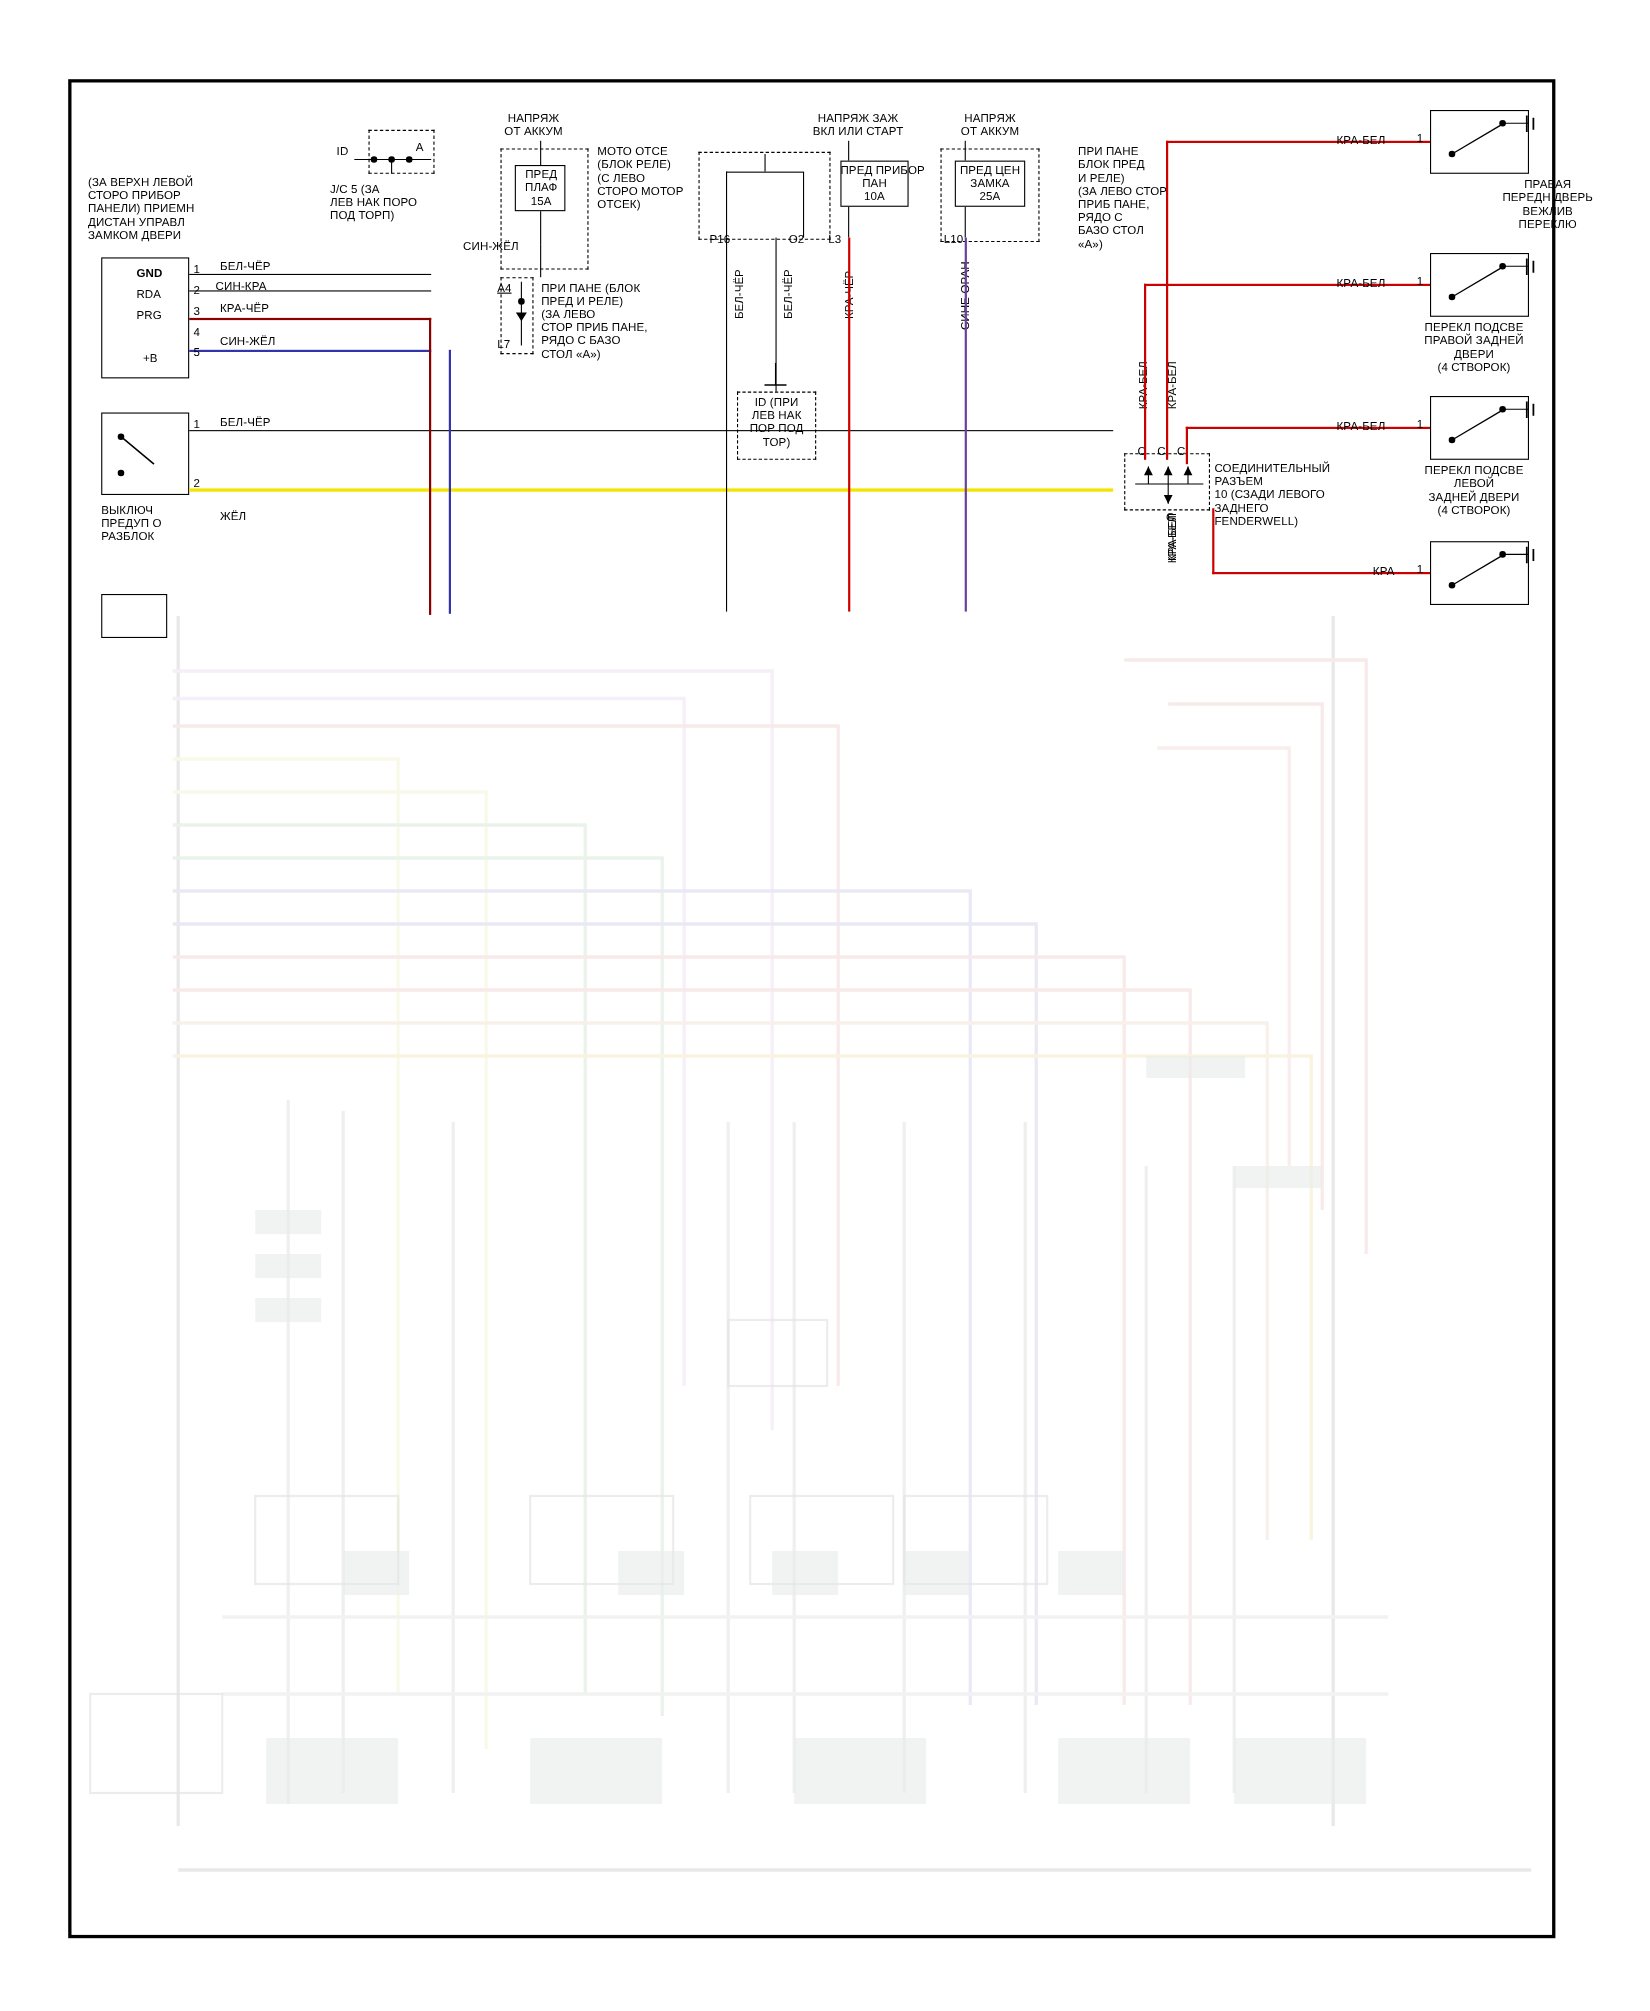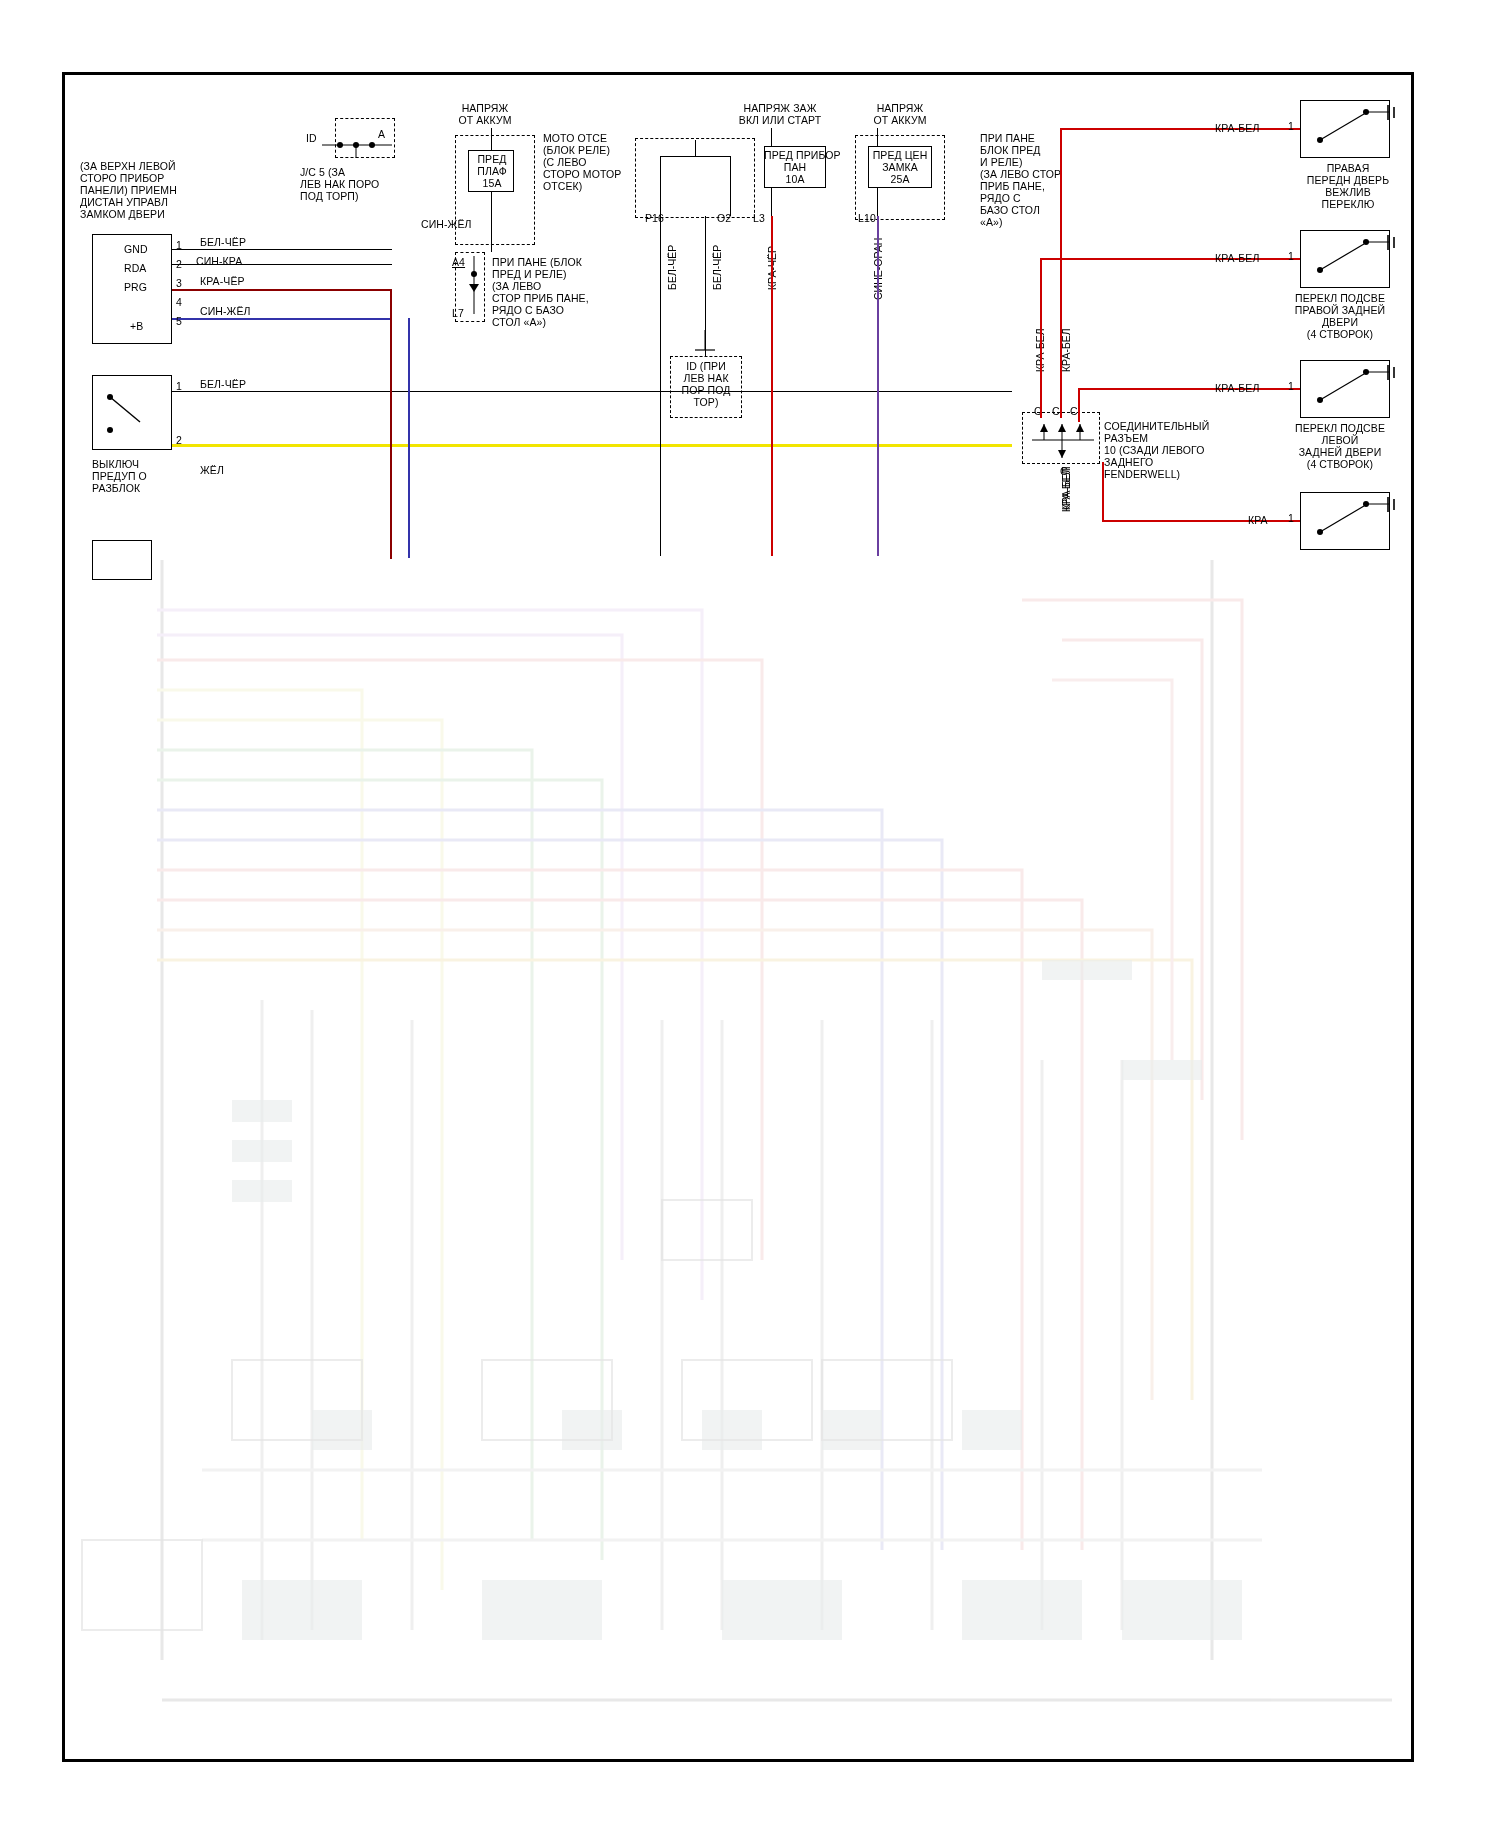--- a/index.html
+++ b/index.html
@@ -30,21 +30,21 @@
 ДИСТАН УПРАВЛ
 ЗАМКОМ ДВЕРИ</div>
 
   <div class="box" style="left:92px;top:234px;width:80px;height:110px;"></div>
 
   <div class="hline" style="left:172px;top:249px;width:220px;"></div>
   <div class="hline" style="left:172px;top:264px;width:220px;"></div>
   <div class="hline" style="left:172px;top:289px;width:220px;background:#8b0000;height:2px;"></div>
   <div class="hline" style="left:172px;top:318px;width:220px;background:#3333aa;height:2px;"></div>
 
-  <div class="lbl" style="left:124px;top:243px;">GND</div>
+  <div class="lbl" style="left:124px;top:243px;font-weight:bold;">GND</div>
   <div class="lbl" style="left:124px;top:262px;">RDA</div>
   <div class="lbl" style="left:124px;top:281px;">PRG</div>
   <div class="lbl" style="left:130px;top:320px;">+B</div>
 
   <div class="lbl" style="left:176px;top:239px;">1</div>
   <div class="lbl" style="left:176px;top:258px;">2</div>
   <div class="lbl" style="left:176px;top:277px;">3</div>
   <div class="lbl" style="left:176px;top:296px;">4</div>
   <div class="lbl" style="left:176px;top:315px;">5</div>
 
@@ -215,21 +215,21 @@
   <svg style="position:absolute;left:1300px;top:100px;" width="100" height="58">
     <circle cx="20" cy="40" r="3" fill="#000"></circle>
     <circle cx="66" cy="12" r="3" fill="#000"></circle>
     <line x1="20" y1="40" x2="64" y2="14" stroke="#000" stroke-width="1.2"></line>
     <line x1="66" y1="12" x2="90" y2="12" stroke="#000" stroke-width="1"></line>
     <line x1="88" y1="5" x2="88" y2="20" stroke="#000" stroke-width="1.6"></line>
     <line x1="94" y1="7" x2="94" y2="18" stroke="#000" stroke-width="1.6"></line>
   </svg>
   <div class="lbl" style="left:1288px;top:120px;">1</div>
   <div class="lbl" style="left:1215px;top:122px;">КРА-БЕЛ</div>
-  <div class="lbl c" style="left:1283px;top:162px;width:130px;">ПРАВАЯ
+  <div class="lbl c" style="left:1342px;top:162px;width:130px;">ПРАВАЯ
 ПЕРЕДН ДВЕРЬ
 ВЕЖЛИВ
 ПЕРЕКЛЮ</div>
 
   <div class="box" style="left:1300px;top:230px;width:90px;height:58px;"></div>
   <svg style="position:absolute;left:1300px;top:230px;" width="100" height="58">
     <circle cx="20" cy="40" r="3" fill="#000"></circle>
     <circle cx="66" cy="12" r="3" fill="#000"></circle>
     <line x1="20" y1="40" x2="64" y2="14" stroke="#000" stroke-width="1.2"></line>
     <line x1="66" y1="12" x2="90" y2="12" stroke="#000" stroke-width="1"></line>

